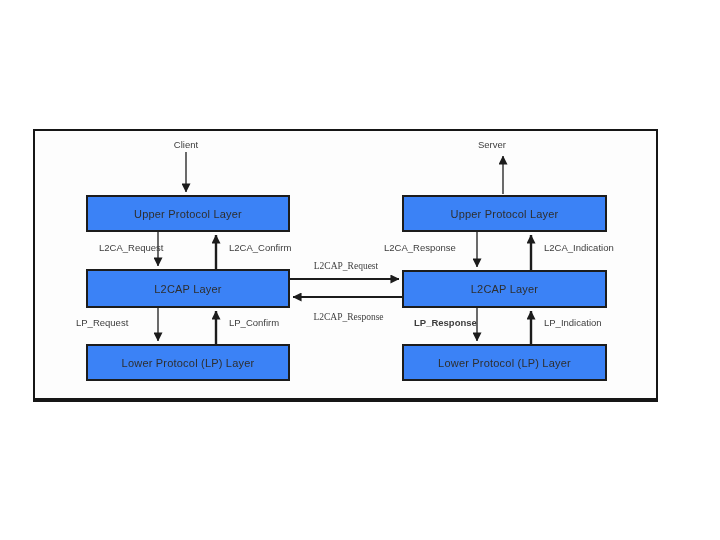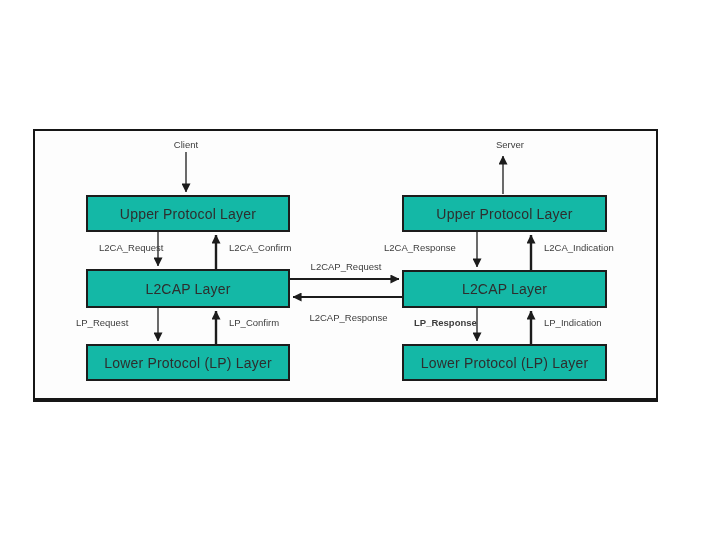--- a/index.html
+++ b/index.html
@@ -16,46 +16,46 @@
     left: 33px; top: 129px;
     width: 625px; height: 273px;
     border: 2px solid #161616;
     border-bottom-width: 4px;
     background: #fdfdfd;
     box-sizing: border-box;
   }
   .layer-box {
     position: absolute;
     border: 2px solid #1c1c1c;
-    background: #14b8a6;
+    background: #3b82f6;
     box-sizing: border-box;
     display: flex;
     align-items: center;
     justify-content: center;
-    font-size: 14px;
+    font-size: 11px;
     letter-spacing: 0.2px;
     color: #2e2e2e;
     z-index: 2;
   }
   .box-l-upper { left: 86px;  top: 195px; width: 204px; height: 37px; }
   .box-l-l2cap { left: 86px;  top: 269px; width: 204px; height: 39px; }
   .box-l-lower { left: 86px;  top: 344px; width: 204px; height: 37px; }
   .box-r-upper { left: 402px; top: 195px; width: 205px; height: 37px; }
   .box-r-l2cap { left: 402px; top: 270px; width: 205px; height: 38px; }
   .box-r-lower { left: 402px; top: 344px; width: 205px; height: 37px; }
   .sig {
     position: absolute;
     font-size: 9.5px;
     color: #3d3d3d;
     white-space: nowrap;
     z-index: 3;
   }
-  .sig.centered { text-align: center; }
+  .sig.centered { text-align: center; font-family: Liberation Serif, serif; }
   .ep-client { left: 156px; top: 139px; width: 60px; text-align: center; }
-  .ep-server { left: 480px; top: 139px; width: 60px; text-align: center; }
+  .ep-server { left: 462px; top: 139px; width: 60px; text-align: center; }
   .sig-l2ca-request    { left: 75px;  top: 242px; margin-left: 24px; }
   .sig-l2ca-confirm    { left: 229px; top: 242px; }
   .sig-l2ca-response   { left: 384px; top: 242px; }
   .sig-l2ca-indication { left: 544px; top: 242px; }
   .sig-l2cap-request   { left: 301px; top: 261px; width: 90px; }
   .sig-l2cap-response  { left: 301px; top: 312px; width: 95px; }
   .sig-lp-request      { left: 76px;  top: 317px; }
   .sig-lp-confirm      { left: 229px; top: 317px; }
   .sig-lp-response     { left: 414px; top: 317px; font-weight: bold; }
   .sig-lp-indication   { left: 544px; top: 317px; }

